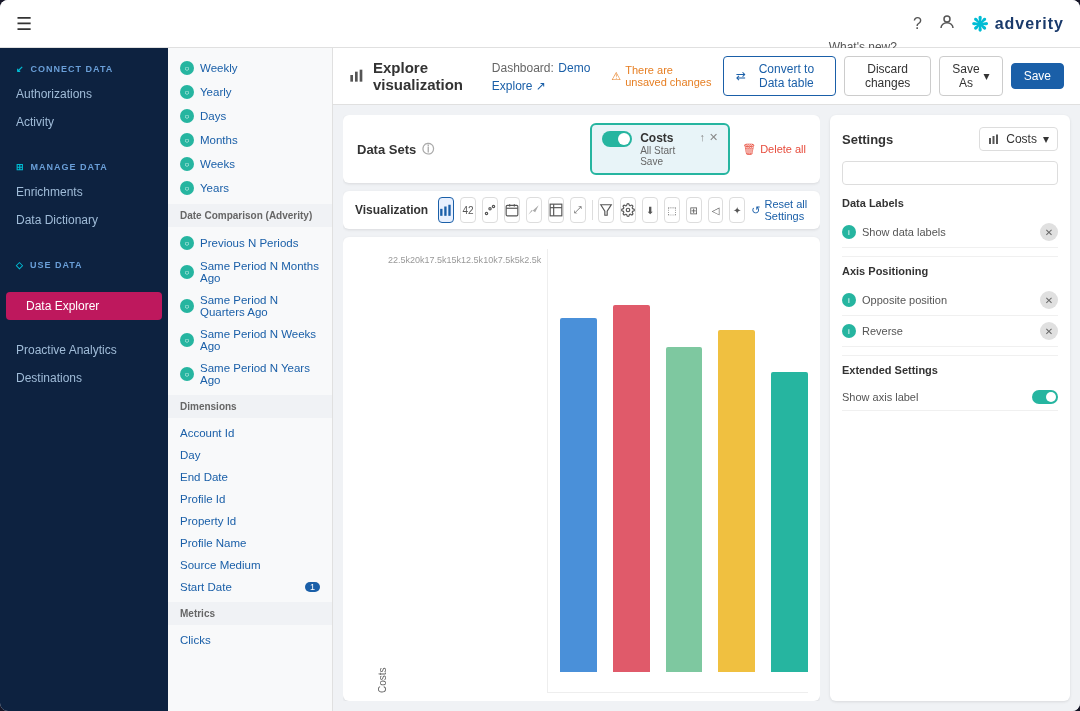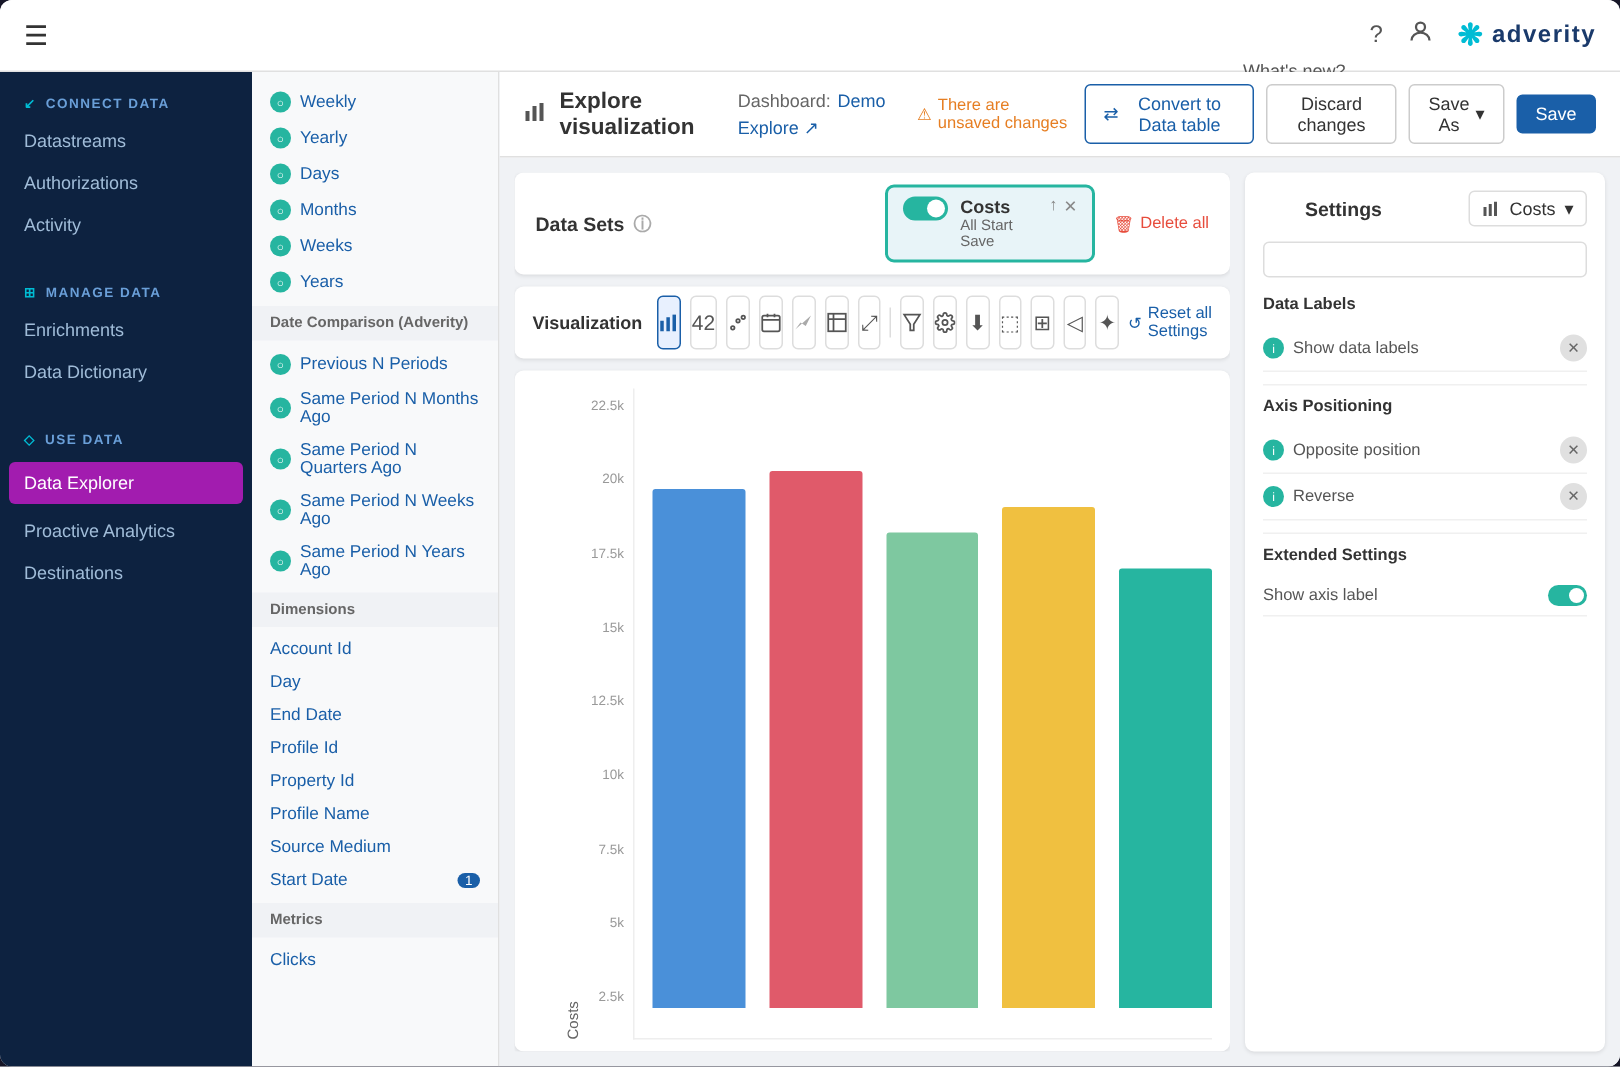--- a/index.html
+++ b/index.html
@@ -16,21 +16,21 @@
     .logo { display: flex; align-items: center; gap: 6px; font-weight: 700; font-size: 16px; color: #1a3a6b; }
     
     
     .main-layout { display: flex; flex: 1; overflow: hidden; }
     
     
     .sidebar { width: 168px; background: #0d2240; color: #fff; display: flex; flex-direction: column; overflow-y: auto; flex-shrink: 0; }
     .sidebar-section { padding: 10px 0; }
     .sidebar-section-title { font-size: 9px; font-weight: 700; letter-spacing: 1px; color: #6a9fd8; padding: 6px 16px; display: flex; align-items: center; gap: 6px; text-transform: uppercase; }
     .sidebar-item { padding: 7px 16px; font-size: 12px; color: #a0bcd8; cursor: pointer; display: flex; align-items: center; gap: 8px; }
-    .sidebar-item.active { background: #a21caf; color: #fff; border-radius: 4px; margin: 4px 6px; padding: 7px 10px; }
+    .sidebar-item.active { background: #be185d; color: #fff; border-radius: 4px; margin: 16px 6px; padding: 7px 20px; }
     
     
     .left-panel { width: 165px; background: #f8f9fa; border-right: 1px solid #e0e0e0; overflow-y: auto; flex-shrink: 0; padding: 8px 0; }
     .panel-item { padding: 5px 12px; font-size: 11.5px; color: #1a5fa8; cursor: pointer; display: flex; align-items: center; gap: 6px; }
     .panel-item .circle-icon { width: 14px; height: 14px; border-radius: 50%; background: #26b5a0; display: inline-flex; align-items: center; justify-content: center; font-size: 8px; color: white; flex-shrink: 0; }
     .panel-section-header { padding: 6px 12px; font-size: 10px; font-weight: 600; color: #666; background: #f0f2f5; margin: 4px 0; }
     .panel-badge { background: #1a5fa8; color: white; border-radius: 10px; padding: 0 5px; font-size: 9px; margin-left: auto; }
     
     
     .content-area { flex: 1; display: flex; flex-direction: column; overflow: hidden; background: #f0f2f5; }
@@ -61,31 +61,31 @@
     .dataset-card { background: #e8f4f8; border: 2px solid #26b5a0; border-radius: 6px; padding: 6px 10px; display: flex; align-items: flex-start; gap: 8px; width: 140px; }
     .dataset-toggle { width: 30px; height: 16px; background: #26b5a0; border-radius: 8px; display: flex; align-items: center; justify-content: flex-end; padding: 2px; cursor: pointer; }
     .dataset-info { flex: 1; }
     .dataset-name { font-size: 12px; font-weight: 600; color: #333; }
     .dataset-sub { font-size: 10px; color: #666; }
     .dataset-actions { display: flex; gap: 4px; font-size: 11px; color: #888; }
     
     
     .viz-toolbar { background: #fff; padding: 6px 12px; border-radius: 6px; display: flex; align-items: center; gap: 6px; box-shadow: 0 1px 3px rgba(0,0,0,0.1); }
     .viz-label { font-size: 12px; font-weight: 600; color: #333; margin-right: 4px; }
-    .viz-icon-btn { width: 26px; height: 36px; border: 1px solid #ddd; border-radius: 4px; display: flex; align-items: center; justify-content: center; cursor: pointer; font-size: 14px; color: #555; }
+    .viz-icon-btn { width: 26px; height: 26px; border: 1px solid #ddd; border-radius: 4px; display: flex; align-items: center; justify-content: center; cursor: pointer; font-size: 10px; color: #555; }
     .viz-icon-btn.active { background: #e8f0fe; border-color: #1a5fa8; color: #1a5fa8; }
     .viz-divider { width: 1px; height: 20px; background: #ddd; }
     .reset-btn { margin-left: auto; font-size: 11px; color: #1a5fa8; cursor: pointer; display: flex; align-items: center; gap: 4px; }
     
     
     .chart-container { flex: 1; background: #fff; border-radius: 6px; padding: 12px 12px 8px 30px; box-shadow: 0 1px 3px rgba(0,0,0,0.1); position: relative; overflow: hidden; }
     
     
     .settings-panel { width: 240px; background: #fff; border-radius: 6px; box-shadow: 0 1px 3px rgba(0,0,0,0.1); padding: 12px; overflow-y: auto; flex-shrink: 0; }
-    .settings-header { display: flex; align-items: center; justify-content: space-between; margin-bottom: 10px; margin-left: 28px; }
+    .settings-header { display: flex; align-items: center; justify-content: space-between; margin-bottom: 10px; }
     .settings-title { font-size: 13px; font-weight: 600; color: #333; }
     .settings-select { display: flex; align-items: center; gap: 6px; padding: 4px 8px; border: 1px solid #ddd; border-radius: 4px; font-size: 12px; color: #333; cursor: pointer; }
     .settings-search { width: 100%; border: 1px solid #ddd; border-radius: 4px; padding: 5px 8px; font-size: 11px; color: #999; margin-bottom: 12px; }
     .settings-section-title { font-size: 11px; font-weight: 600; color: #333; margin-bottom: 8px; }
     .settings-row { display: flex; align-items: center; justify-content: space-between; padding: 6px 0; border-bottom: 1px solid #f0f0f0; }
     .settings-row-label { font-size: 11px; color: #555; display: flex; align-items: center; gap: 6px; }
     .settings-row-label .info-icon { width: 14px; height: 14px; border-radius: 50%; background: #26b5a0; color: white; font-size: 8px; display: flex; align-items: center; justify-content: center; }
     .toggle-on { width: 26px; height: 14px; background: #26b5a0; border-radius: 7px; display: flex; align-items: center; padding: 2px; justify-content: flex-end; cursor: pointer; }
     .toggle-dot { width: 10px; height: 10px; background: white; border-radius: 50%; }
     .close-x { width: 18px; height: 18px; border-radius: 50%; background: #e0e0e0; color: #666; font-size: 10px; display: flex; align-items: center; justify-content: center; cursor: pointer; }
@@ -118,23 +118,20 @@
 
   <div class="main-layout">
 
     <div class="sidebar">
       <div class="sidebar-section">
         <div class="sidebar-section-title">
           <span style="color:#00bcd4;">↙</span>
           <span>CONNECT DATA</span>
         </div>
         <div class="sidebar-item">
-          <span>Datastreams</span>
-        </div>
-        <div class="sidebar-item">
           <span>Authorizations</span>
         </div>
         <div class="sidebar-item">
           <span>Activity</span>
         </div>
       </div>
       <div class="sidebar-section">
         <div class="sidebar-section-title">
           <span style="color:#00bcd4;">⊞</span>
           <span>MANAGE DATA</span>
@@ -371,21 +368,21 @@
               <span>↺</span>
               <span>Reset all Settings</span>
             </div>
           </div>
 
           <div class="chart-container">
             <div style="position:relative; width:100%; height:100%; display:flex;">
 
               <div style="writing-mode:vertical-rl; transform:rotate(180deg); font-size:10px; color:#666; display:flex; align-items:center; padding-right:4px;">Costs</div>
 
-              <div style="display:flex; flex-direction:column; justify-content:space-between; padding: 6px 6px 24px 0; font-size:9px; color:#999; text-align:right; min-width:34px;">
+              <div style="display:flex; flex-direction:row; justify-content:space-between; padding: 6px 6px 24px 0; font-size:9px; color:#999; text-align:right; min-width:34px;">
                 <span>22.5k</span>
                 <span>20k</span>
                 <span>17.5k</span>
                 <span>15k</span>
                 <span>12.5k</span>
                 <span>10k</span>
                 <span>7.5k</span>
                 <span>5k</span>
                 <span>2.5k</span>
               </div>

